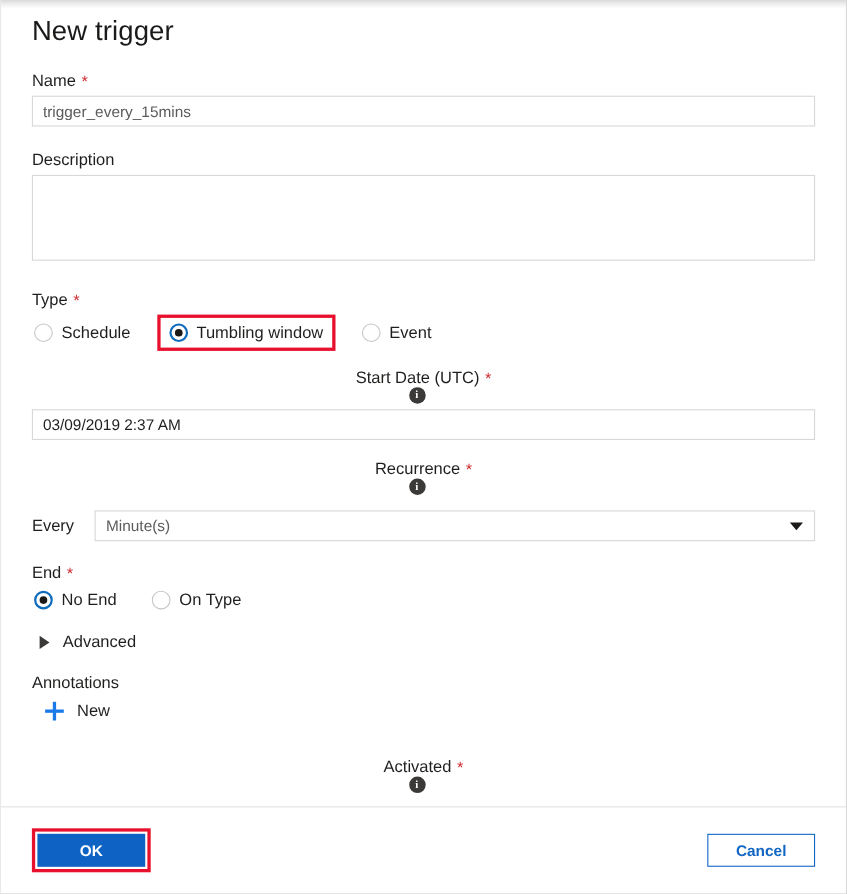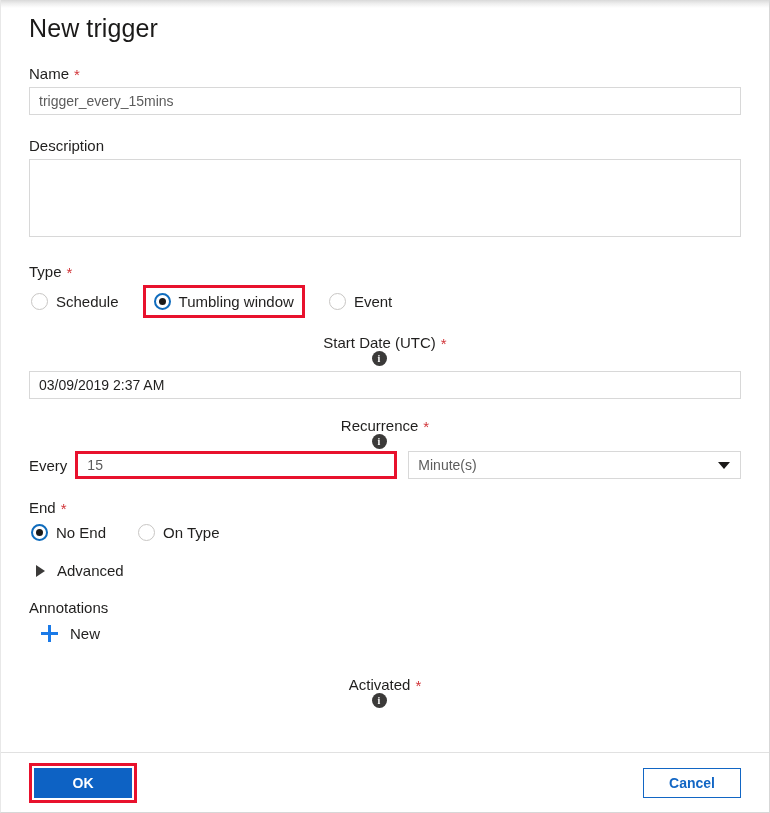--- a/index.html
+++ b/index.html
@@ -167,21 +167,21 @@
     box-sizing: border-box;
     display: inline-flex;
     align-items: center;
     padding: 2px 6px;
   }
 
   
   .recur-row {
     display: flex;
     align-items: center;
-    margin-top: 2px;
+    margin-top: 14px;
   }
   .every-label {
     font-size: 15px;
     color: #201f1e;
     margin-right: 8px;
     white-space: nowrap;
   }
   .recur-input-wrap {
     width: 322px;
     border: 3px solid #e8112d;
@@ -269,21 +269,21 @@
   .plus-icon::after  { top: 0; bottom: 0; left: 7px; width: 3px; }
   .new-label {
     font-size: 15px;
     color: #201f1e;
     margin-left: 12px;
   }
 
   
   .footer {
     flex: 0 0 auto;
-    height: 60px;
+    height: 79px;
     border-top: 1px solid #e1e1e1;
     display: flex;
     align-items: center;
     justify-content: space-between;
     padding: 0 28px;
     box-sizing: border-box;
     background: #ffffff;
   }
   .ok-wrap {
     border: 3px solid #e8112d;
@@ -379,23 +379,20 @@
 
     <div class="field-block" style="margin-top:18px;">
       <div class="field-label label-row" style="margin-bottom:2px;">
         <span>
           <span>Recurrence</span><span class="req-star">*</span>
         </span>
         <span class="info-icon">i</span>
       </div>
       <div class="recur-row">
         <span class="every-label">Every</span>
-        <div class="recur-input-wrap">
-          <input type="text" value="15" style="">
-        </div>
         <div class="unit-select">
           <span>Minute(s)</span>
           <span class="caret-down"></span>
         </div>
       </div>
     </div>
 
     <div class="field-block" style="margin-top:20px;">
       <div class="field-label">
         <span>End</span>

